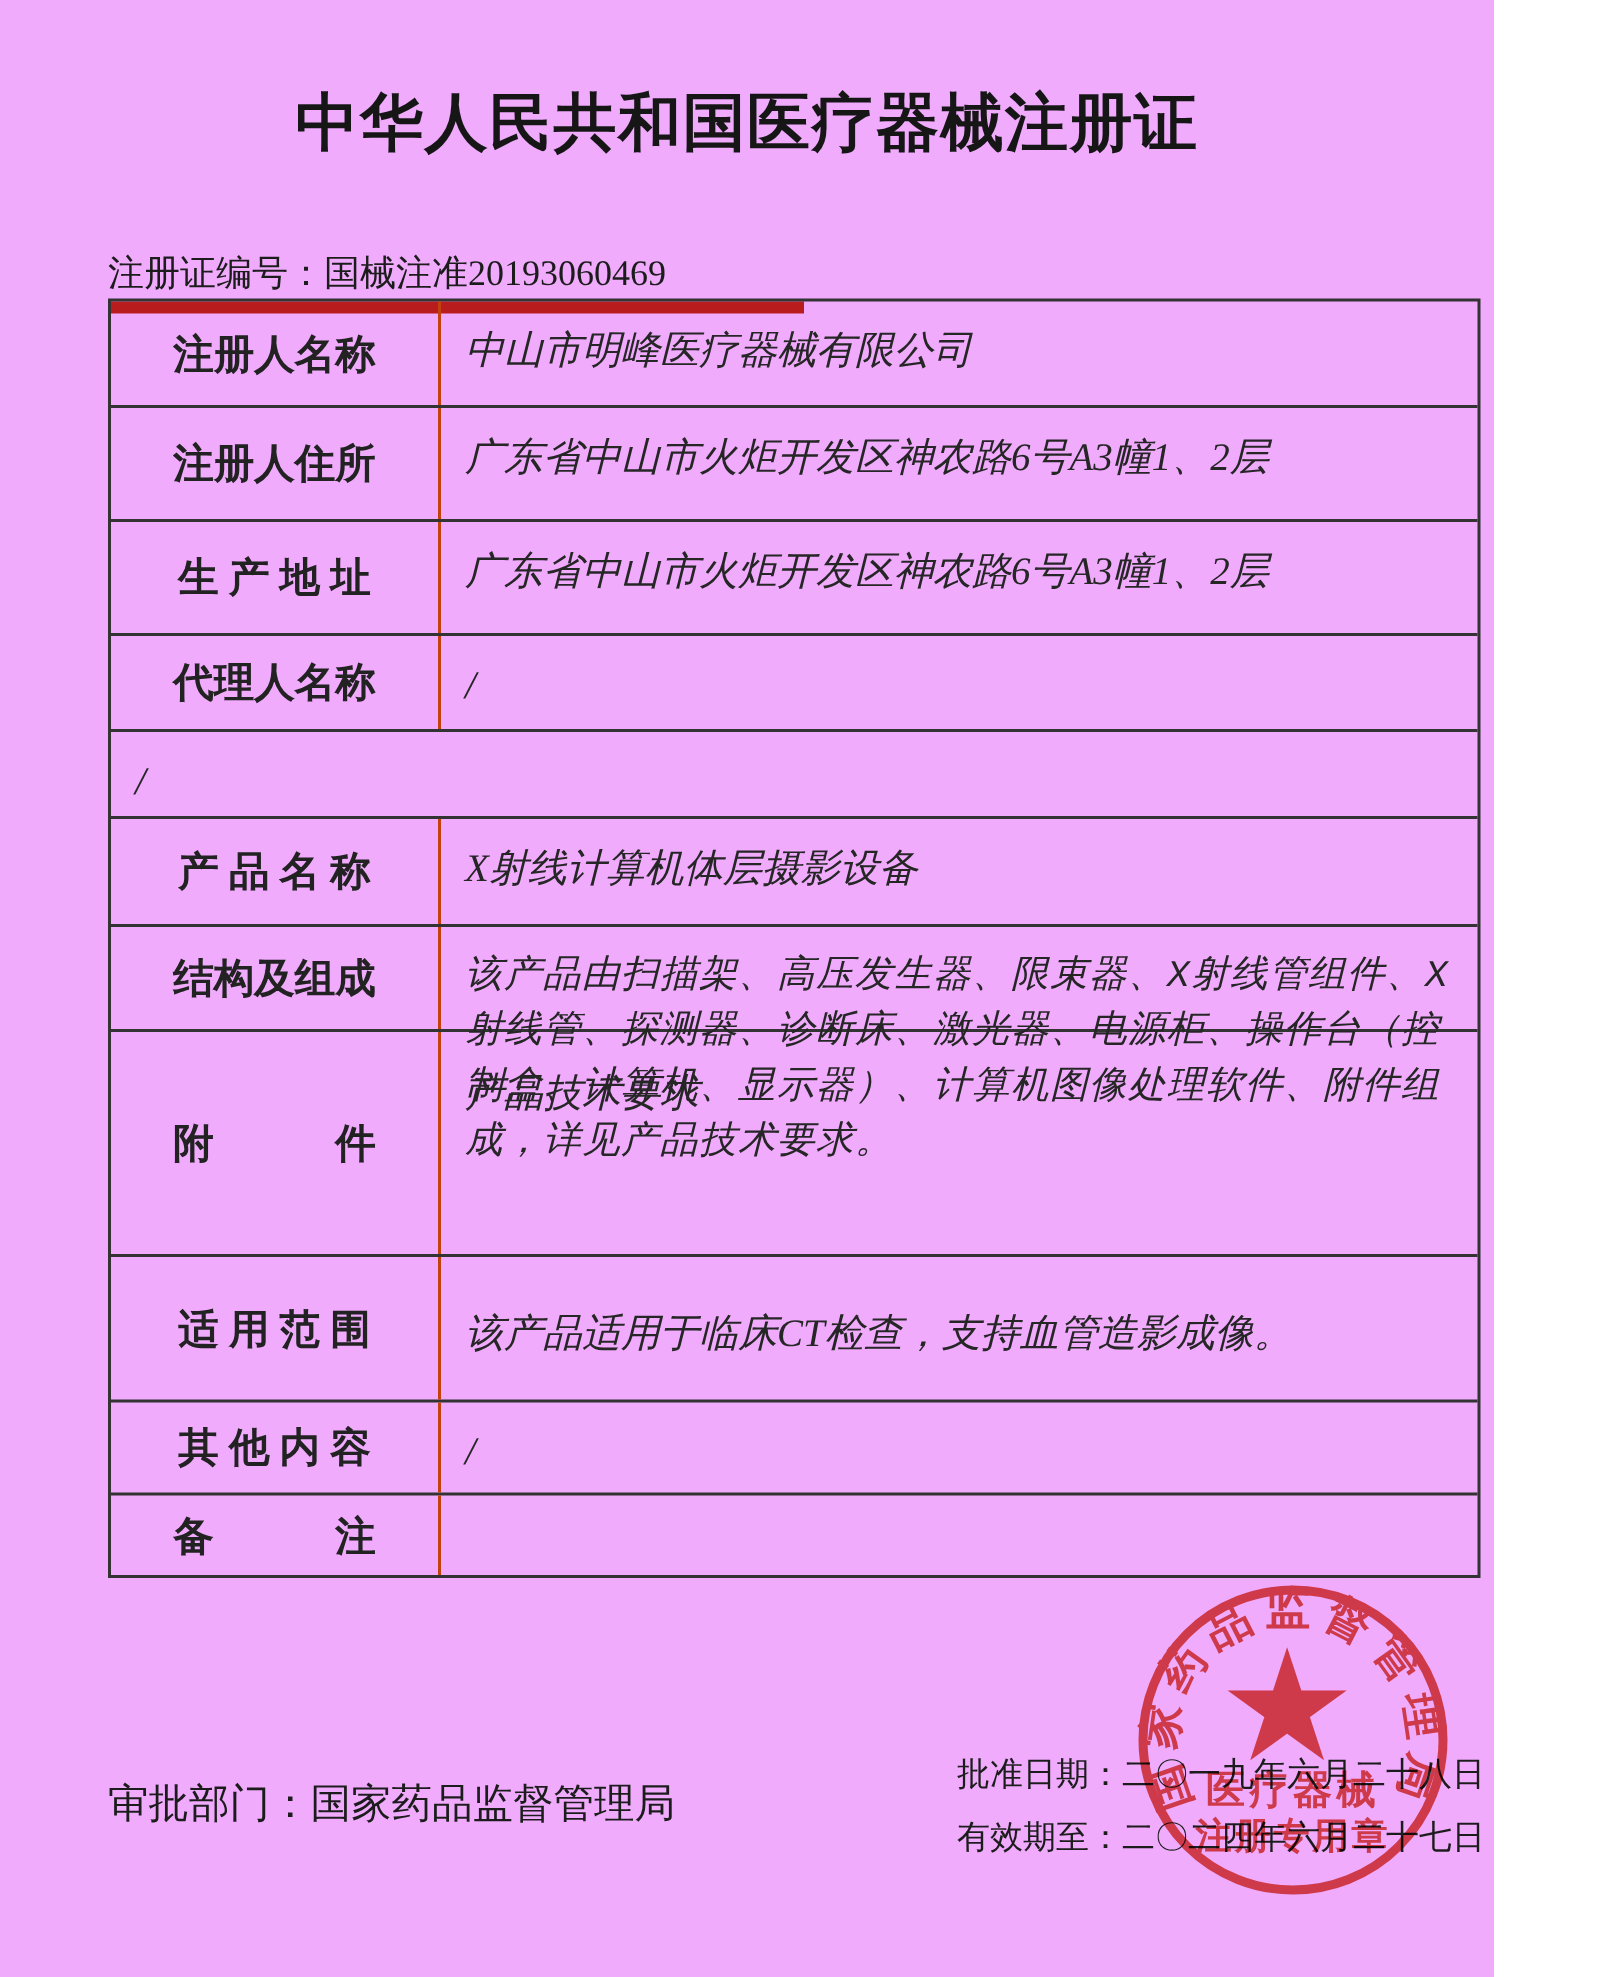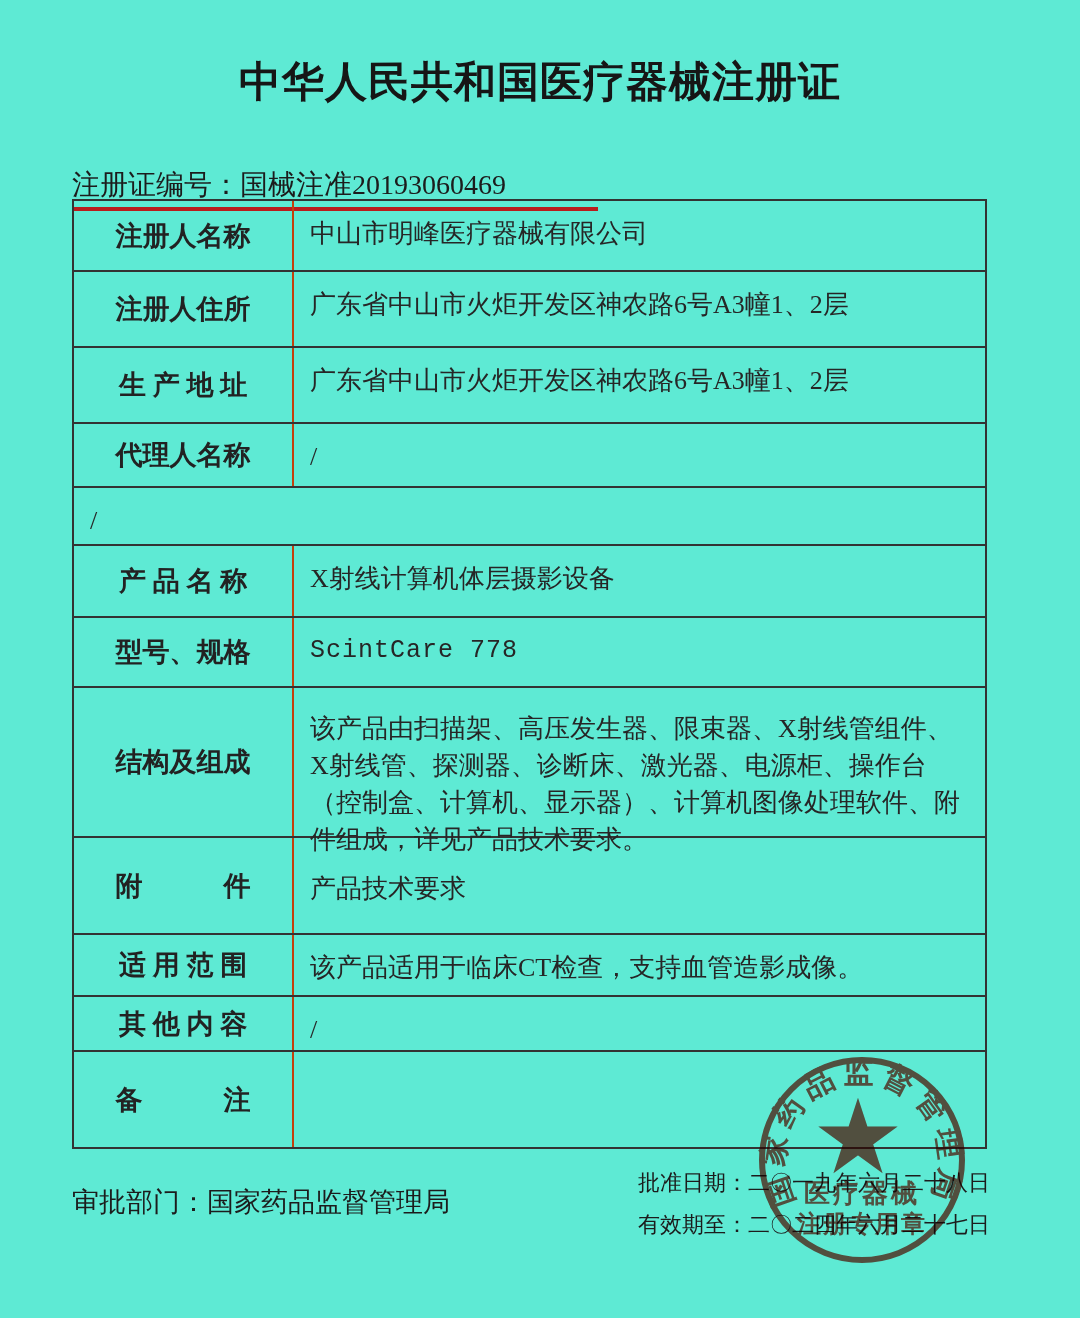--- a/index.html
+++ b/index.html
@@ -1,33 +1,33 @@
 <!DOCTYPE html>
 <html><head>
 <meta charset="utf-8">
 <style>
   html,body{margin:0;padding:0;background:#ffffff;}
   .page{
     position:relative;
-    width:1080px;height:1318px;
-    background:#5eead4;
+    width:996px;height:1318px;
+    background:#f0abfc;
     font-family:"Liberation Serif", serif;
     color:#1c1c1c;
     overflow:hidden;
   }
   .title{
     position:absolute;top:54px;left:0;width:100%;
     text-align:center;
     font-size:42px;font-weight:700;letter-spacing:1px;
     color:#161616;
   }
   .cert-line{
     position:absolute;left:72px;top:166px;
-    font-size:28px;
-    border-bottom:4px solid #b91c1c;
+    font-size:24px;
+    border-bottom:8px solid #b91c1c;
     padding:0 92px 3px 0;
     white-space:nowrap;
   }
   .reg-table{
     position:absolute;left:72px;top:199px;
     width:915px;
     border:2px solid #333;
     box-sizing:border-box;
     background:transparent;
   }
@@ -39,20 +39,21 @@
     display:flex;align-items:center;justify-content:center;
     font-size:27px;font-weight:700;color:#222;
     white-space:pre;
     box-sizing:border-box;
   }
   .cell-value{
     flex:1;
     font-size:26px;line-height:37px;color:#262626;
     padding:14px 18px 0 16px;
     box-sizing:border-box;
+    font-style:italic;
   }
   .row:nth-child(1){height:69px;}
   .row:nth-child(2){height:74px;}
   .row:nth-child(3){height:74px;}
   .row:nth-child(4){height:62px;}
   .row:nth-child(5){height:56px;}
   .row:nth-child(6){height:70px;}
   .row:nth-child(7){height:68px;}
   .row:nth-child(8){height:148px;}
   .row:nth-child(9){height:95px;}
@@ -118,24 +119,20 @@
 
     <div class="row">
       <div class="cell-value">/</div>
     </div>
 
     <div class="row">
       <div class="cell-label">产 品 名 称</div>
       <div class="cell-value">X射线计算机体层摄影设备</div>
     </div>
 
-    <div class="row">
-      <div class="cell-label">型号、规格</div>
-      <div class="cell-value">ScintCare 778</div>
-    </div>
 
     <div class="row">
       <div class="cell-label">结构及组成</div>
       <div class="cell-value">该产品由扫描架、高压发生器、限束器、X射线管组件、X射线管、探测器、诊断床、激光器、电源柜、操作台（控制盒、计算机、显示器）、计算机图像处理软件、附件组成，详见产品技术要求。</div>
     </div>
 
     <div class="row">
       <div class="cell-label">附　　　件</div>
       <div class="cell-value">产品技术要求</div>
     </div>

